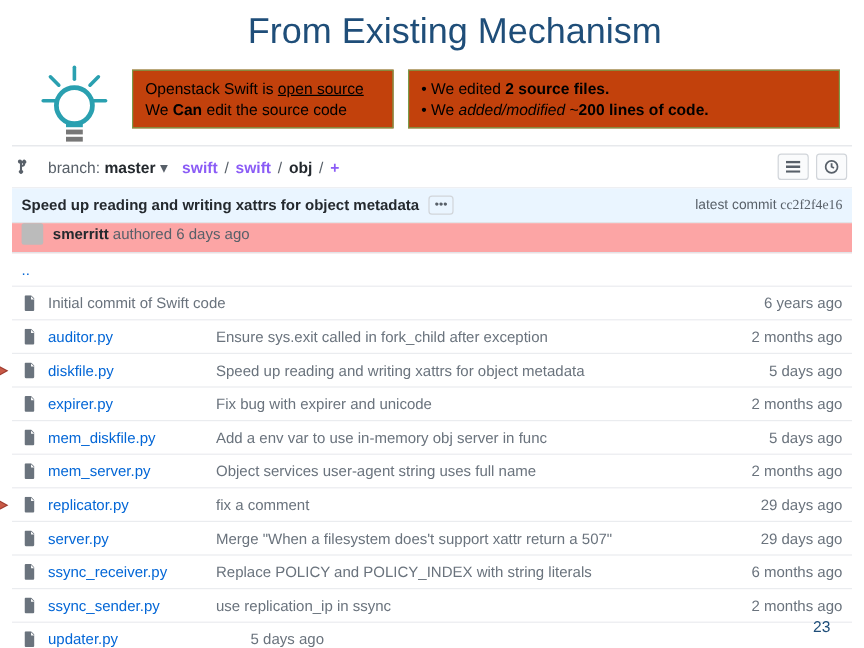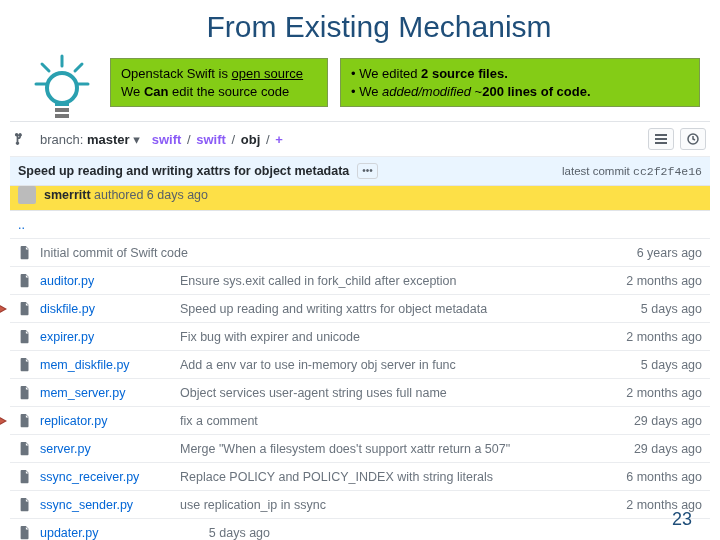--- a/index.html
+++ b/index.html
@@ -30,21 +30,21 @@
   .bulb-icon {
     position: absolute;
     left: 32px;
     top: -4px;
     width: 60px;
     height: 70px;
   }
   .callout-box {
     border: 1.5px solid #7a9b4b;
     padding: 6px 10px;
-    background: #84cc16;
+    background: #c2410c;
     font-size: 13px;
     line-height: 1.35;
     color: #000;
     font-family: "Segoe UI", Arial, sans-serif;
   }
   .callout-box.left { flex: 0 0 218px; }
   .callout-box.right { flex: 1; }
   .callout-box b { font-weight: 700; }
   .under { text-decoration: underline; }
   .ital { font-style: italic; }
@@ -79,21 +79,21 @@
     background:#eaf5ff;
     border-bottom:1px solid #e1e4e8;
     display:flex; align-items:center; justify-content:space-between;
     padding:6px 8px;
     font-size:12.5px;
   }
   .commit-bar .cl { display:flex;align-items:center;gap:8px; }
   .avatar { width:18px;height:18px;background:#bbb;border-radius:2px;display:inline-block;}
   .dots { border:1px solid #d1d5da; border-radius:3px; padding:0 4px; color:#586069; font-size:10px; line-height:14px;}
   .commit-info { font-size:11.5px; color:#586069;}
-  .commit-info code { font-family:Liberation Mono, monospace;margin-top:44px; }
+  .commit-info code { font-family:Liberation Serif, serif;margin-top:44px; }
   .filelist { }
   .row {
     display:flex; align-items:center;
     border-bottom:1px solid #eaecef;
     padding:5px 8px;
     font-size:12.5px;
     min-height: 28px;
     position: relative;
   }
   .row.parent { color:#0366d6; font-weight:400;}
@@ -117,21 +117,21 @@
     left:-11px; top:-6px;
     width:0;height:0;
     border-top:6px solid transparent;
     border-bottom:6px solid transparent;
     border-left:11px solid #c85a47;
     transform: translateX(-2px);
   }
   .pagenum {
     position:absolute;
     bottom:10px; right:28px;
-    font-size:18px;
+    font-size:13px;
     color:#1f4e79;
   }
 </style>
 </head>
 <body>
 
 <div class="slide-title">From Existing Mechanism</div>
 
 <div class="callouts">
   <div class="bulb-icon">
@@ -193,21 +193,21 @@
 
   <div class="commit-bar">
     <div class="cl">
       <span style="font-weight:600;color:#24292e">Speed up reading and writing xattrs for object metadata</span>
       <span class="dots">•••</span>
     </div>
     <div class="commit-info">
       <span>latest commit </span><code>cc2f2f4e16</code>
     </div>
   </div>
-  <div class="commit-bar" style="background:#fde047;border-bottom:1px solid #e1e4e8;padding-top:0">
+  <div class="commit-bar" style="background:#fca5a5;border-bottom:1px solid #e1e4e8;padding-top:0">
     <div class="cl">
       <span class="avatar"></span>
       <span><b>smerritt</b><span style="color:#586069"> authored 6 days ago</span></span>
     </div>
     <div></div>
   </div>
 
   <div class="filelist">
     <div class="row parent">
       <span>..</span>

